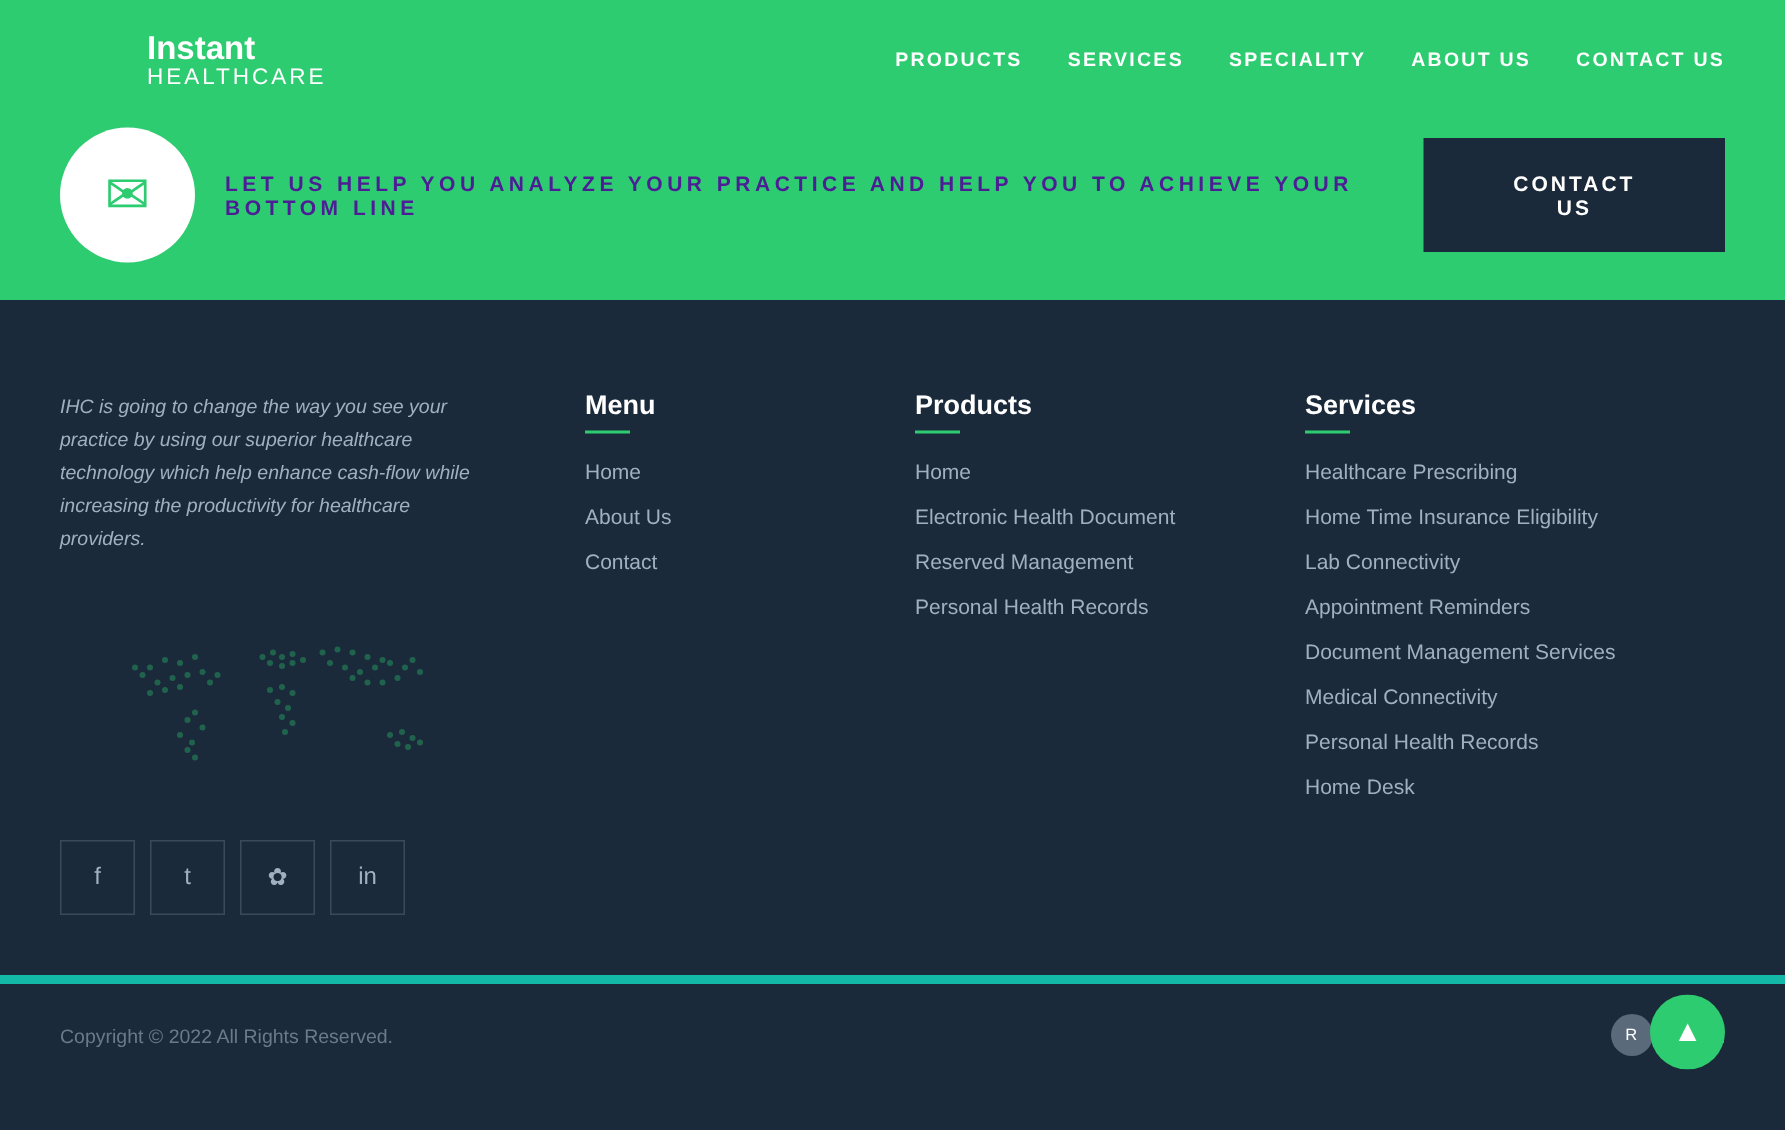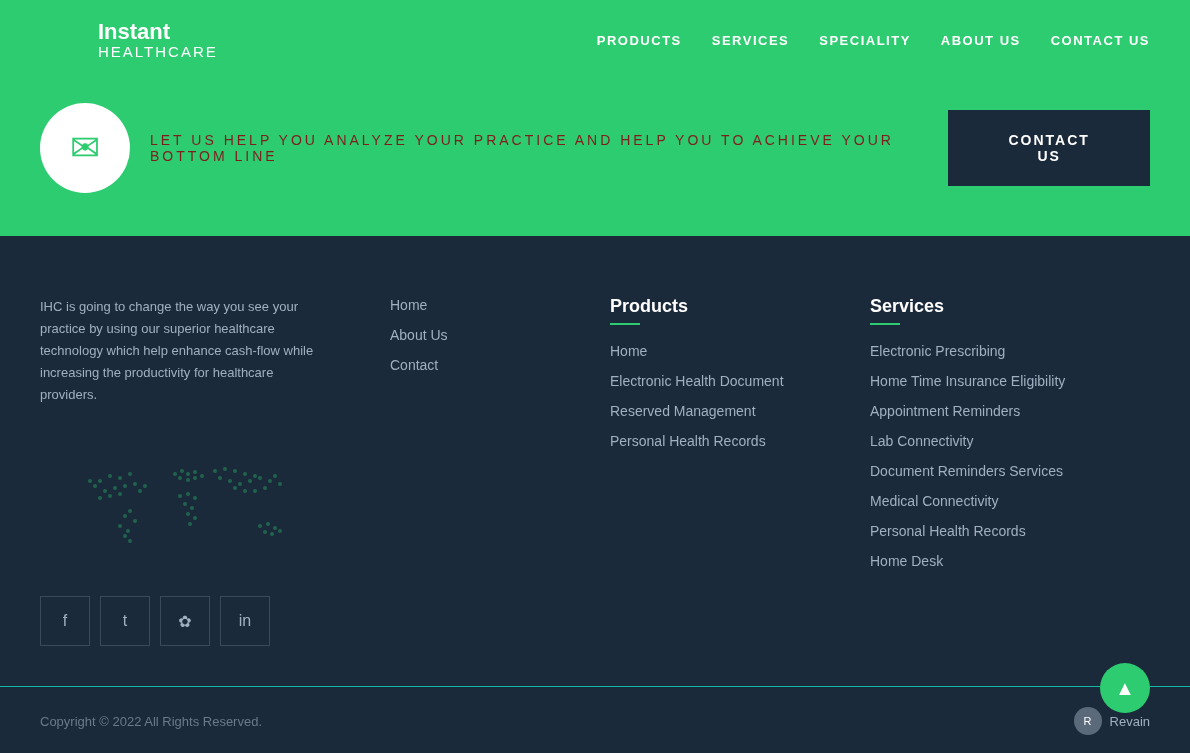--- a/index.html
+++ b/index.html
@@ -3,21 +3,21 @@
   <meta charset="utf-8">
   <style>
     * { margin: 0; padding: 0; box-sizing: border-box; }
     body { font-family: Arial, sans-serif; background: #1a2a3a; color: #fff; width: 1190px; min-height: 753px; overflow-x: hidden; }
 
     
     .top-banner {
       background: #2ecc71;
       padding: 0;
       position: relative;
-      height: 236px;
+      height: 200px;
       display: flex;
       align-items: center;
     }
     .top-banner-inner {
       display: flex;
       align-items: center;
       justify-content: space-between;
       width: 100%;
       padding: 0 40px;
     }
@@ -36,22 +36,22 @@
       justify-content: center;
       flex-shrink: 0;
     }
     .envelope-icon {
       font-size: 36px;
       color: #2ecc71;
     }
     .banner-text {
       font-size: 14px;
       letter-spacing: 3px;
-      font-weight: 400;
-      color: #7f1d1d;
+      font-weight: 700;
+      color: #4c1d95;
       text-transform: uppercase;
     }
     .contact-us-btn {
       background: #1a2a3a;
       color: #fff;
       border: none;
       padding: 22px 50px;
       font-size: 14px;
       font-weight: 700;
       letter-spacing: 2px;
@@ -134,20 +134,21 @@
 
     
     .about-section {
       padding-right: 20px;
     }
     .about-text {
       font-size: 13px;
       color: #a0b0c0;
       line-height: 1.7;
       margin-bottom: 30px;
+      font-style: italic;
     }
     .world-map {
       width: 280px;
       height: 140px;
       position: relative;
       margin-top: 10px;
     }
     .social-icons {
       display: flex;
       gap: 10px;
@@ -191,21 +192,21 @@
     }
     .footer-col ul li a {
       color: #a0b0c0;
       text-decoration: none;
       font-size: 14px;
       transition: color 0.2s;
     }
 
     
     .footer-bottom {
-      border-top: 1px solid #14b8a6;
+      border-top: 6px solid #14b8a6;
       padding: 20px 40px;
       background: #1a2a3a;
     }
     .footer-bottom-inner {
       max-width: 1110px;
       margin: 0 auto;
       display: flex;
       justify-content: space-between;
       align-items: center;
     }
@@ -357,45 +358,46 @@
 
       <div class="social-icons">
         <a href="#" class="social-icon">f</a>
         <a href="#" class="social-icon">t</a>
         <a href="#" class="social-icon">✿</a>
         <a href="#" class="social-icon">in</a>
       </div>
     </div>
 
     <div class="footer-col">
+      <h3>Menu</h3>
       <ul>
         <li><a href="#">Home</a></li>
         <li><a href="#">About Us</a></li>
         <li><a href="#">Contact</a></li>
       </ul>
     </div>
 
     <div class="footer-col">
       <h3>Products</h3>
       <ul>
         <li><a href="#">Home</a></li>
         <li><a href="#">Electronic Health Document</a></li>
         <li><a href="#">Reserved Management</a></li>
         <li><a href="#">Personal Health Records</a></li>
       </ul>
     </div>
 
     <div class="footer-col">
       <h3>Services</h3>
       <ul>
-        <li><a href="#">Electronic Prescribing</a></li>
+        <li><a href="#">Healthcare Prescribing</a></li>
         <li><a href="#">Home Time Insurance Eligibility</a></li>
+        <li><a href="#">Lab Connectivity</a></li>
         <li><a href="#">Appointment Reminders</a></li>
-        <li><a href="#">Lab Connectivity</a></li>
-        <li><a href="#">Document Reminders Services</a></li>
+        <li><a href="#">Document Management Services</a></li>
         <li><a href="#">Medical Connectivity</a></li>
         <li><a href="#">Personal Health Records</a></li>
         <li><a href="#">Home Desk</a></li>
       </ul>
     </div>
 
   </div>
 </div>
 
 <div class="footer-bottom">

